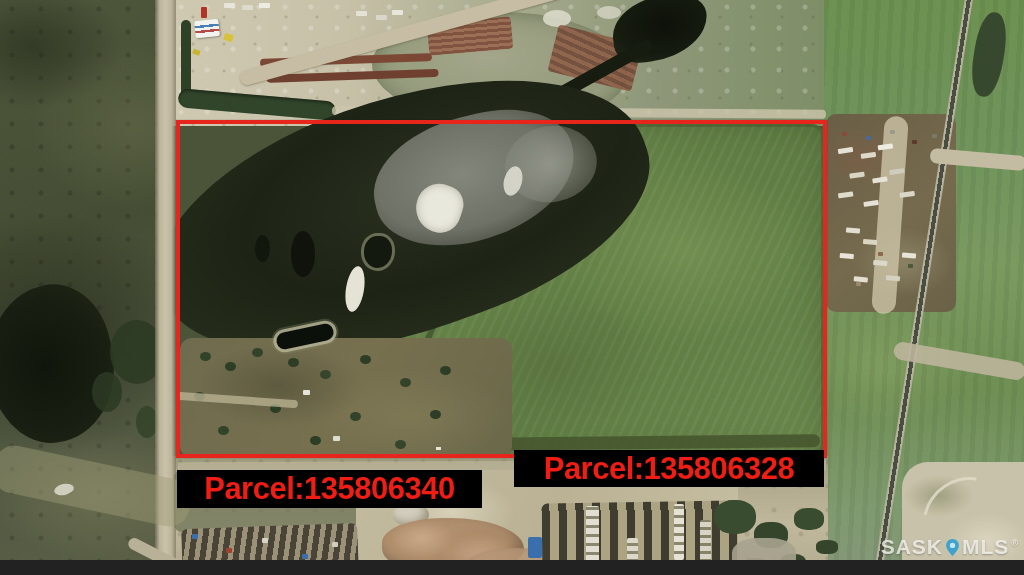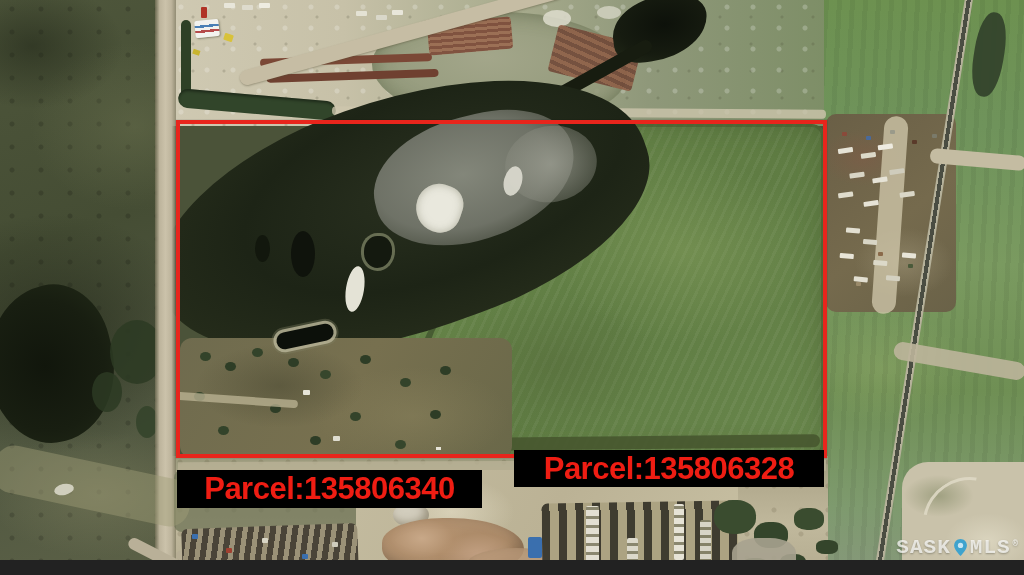--- a/index.html
+++ b/index.html
@@ -199,21 +199,21 @@
   
   .boundary{left:176px;top:120px;width:651px;height:338px;border:4px solid #e8251c;box-sizing:border-box;
     box-shadow:0 0 1px rgba(0,0,0,.4);}
   .plabel{background:#000;color:#ef1d13;font-weight:bold;font-size:31px;letter-spacing:-.5px;
     display:flex;align-items:center;justify-content:center;white-space:nowrap;
     font-family:"Liberation Sans",sans-serif;}
   .plabel-1{left:177px;top:470px;width:305px;height:38px;}
   .plabel-2{left:514px;top:450px;width:310px;height:37px;}
   .watermark{right:6px;bottom:1px;display:flex;align-items:center;gap:3px;
     color:rgba(248,248,246,.78);font-weight:bold;font-size:21px;letter-spacing:1px;
-    text-shadow:0 1px 2px rgba(40,40,30,.35);font-family:Liberation Mono, monospace;}
+    text-shadow:0 1px 2px rgba(40,40,30,.35);}
   .watermark sup{font-size:9px;letter-spacing:0;margin-left:-1px;align-self:flex-start;margin-top:3px;}
   .pin{width:13px;height:17px;display:block;}
 </style>
 </head>
 <body>
 
 <div class="stage">
 
   <div class="f bg-left"></div>
   <div class="f bg-top"></div>

